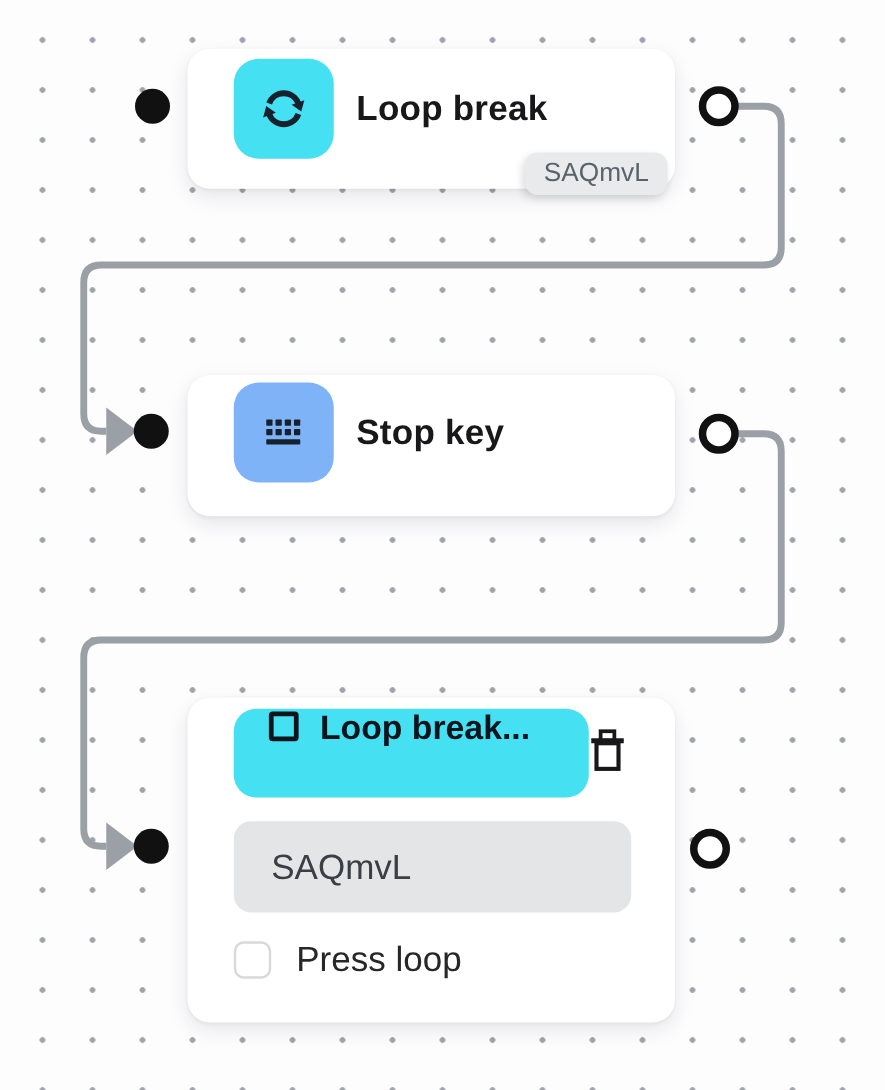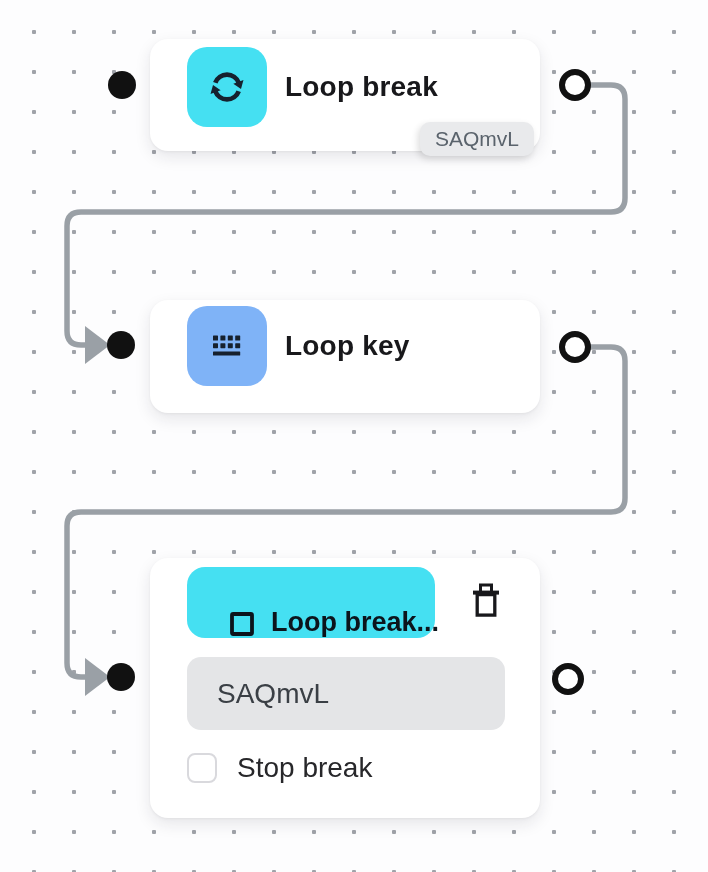--- a/index.html
+++ b/index.html
@@ -42,22 +42,22 @@
   .node1 .node-title{top:8px;}
   .node2 .node-title{top:6px;}
 
   .badge{
     position:absolute;right:6px;bottom:-5px;background:#e9eaec;color:#5a636c;
     font-size:21px;padding:5px 15px;border-radius:10px;
     box-shadow:-2px 3px 7px rgba(0,0,0,.14);
   }
 
   .pill{
-    position:absolute;left:37px;top:9px;width:248px;height:71px;border-radius:18px;
-    background:#45e0f2;display:flex;align-items:flex-end;padding-left:41px;box-sizing:border-box;gap:15px;
+    position:absolute;left:37px;top:9px;width:284px;height:71px;border-radius:18px;
+    background:#45e0f2;display:flex;align-items:flex-start;padding-left:26px;box-sizing:border-box;gap:15px;
   }
   .pill-label{font-size:27px;font-weight:700;color:#0c141c;white-space:nowrap;}
   .trash-btn{
     position:absolute;left:312px;top:20px;width:48px;height:48px;background:none;border:none;
     display:flex;align-items:center;justify-content:center;padding:0;cursor:pointer;
   }
   .field{
     position:absolute;left:37px;top:99px;width:318px;height:73px;border-radius:14px;
     background:#e4e5e7;color:#3a3f45;font-size:28px;line-height:73px;
     padding-left:30px;box-sizing:border-box;white-space:nowrap;overflow:hidden;
@@ -115,21 +115,21 @@
           <rect x="24.8" y="13.5" width="5" height="5" rx="0.6"></rect>
           <rect x="32.2" y="13.5" width="5" height="5" rx="0.6"></rect>
           <rect x="10" y="21.2" width="5" height="5" rx="0.6"></rect>
           <rect x="17.4" y="21.2" width="5" height="5" rx="0.6"></rect>
           <rect x="24.8" y="21.2" width="5" height="5" rx="0.6"></rect>
           <rect x="32.2" y="21.2" width="5" height="5" rx="0.6"></rect>
           <rect x="10" y="29.4" width="27.2" height="4.2" rx="0.6"></rect>
         </g>
       </svg>
     </div>
-    <div class="node-title">Loop key</div>
+    <div class="node-title">Stop key</div>
   </div>
 
   <div class="node node3">
     <div class="pill">
       <span style="display:flex;">
         <svg width="28" height="28" viewBox="0 0 28 28">
           <rect x="4" y="4" width="20" height="20" rx="1.2" fill="none" stroke="#0c141c" stroke-width="3.8"></rect>
         </svg>
       </span>
       <span class="pill-label">Loop break...</span>
@@ -139,21 +139,21 @@
         <svg width="34" height="40" viewBox="0 0 34 40">
           <rect x="11.5" y="3" width="11" height="7.5" fill="none" stroke="#18181b" stroke-width="3"></rect>
           <rect x="4" y="8.6" width="26" height="4" fill="#18181b"></rect>
           <rect x="8.2" y="12.6" width="17.6" height="20.5" fill="none" stroke="#18181b" stroke-width="3.3"></rect>
         </svg>
       </span>
     </button>
     <div class="field">SAQmvL</div>
     <div class="check-row">
       <span class="checkbox"></span>
-      <span class="check-label">Stop break</span>
+      <span class="check-label">Press loop</span>
     </div>
   </div>
 
   <div class="handle handle-in h-in-1"></div>
   <div class="handle handle-out h-out-1"></div>
   <div class="handle handle-in h-in-2"></div>
   <div class="handle handle-out h-out-2"></div>
   <div class="handle handle-in h-in-3"></div>
   <div class="handle handle-out h-out-3"></div>
 

